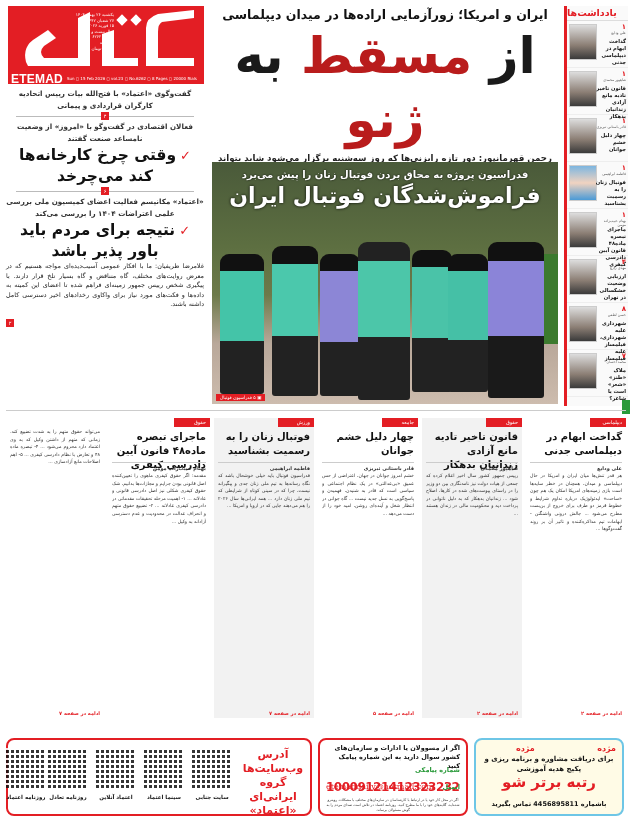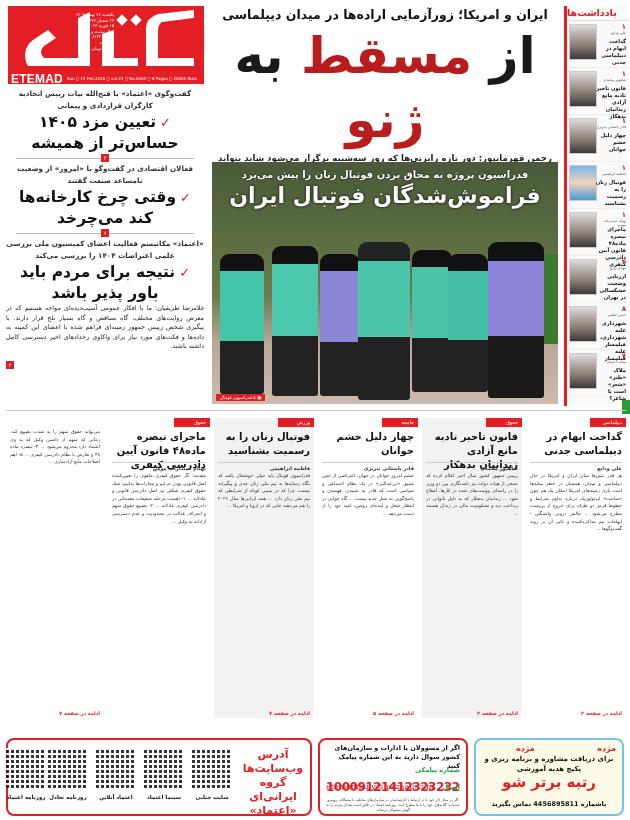--- a/index.html
+++ b/index.html
@@ -93,21 +93,20 @@
   </div>
   <div class="mast-bar">
     <span class="mast-name">ETEMAD</span>
     <span class="mast-meta">Sun ◻ 15 Feb 2026 ◻ vol.23 ◻ No.6262 ◻ 8 Pages ◻ 20000 Rials</span>
   </div>
 </div>
 
 <div class="abs lcol">
   <div>
     <div class="kicker">گفت‌وگوی «اعتماد» با فتح‌الله بیات رییس اتحادیه کارگران قراردادی و پیمانی</div>
-    <div class="lhead"><span class="tick">✓</span><span>تعیین مزد ۱۴۰۵ حساس‌تر از همیشه</span></div>
   </div>
   <div class="sep">
       <span class="pg">۴</span>
     </div>
   <div>
     <div class="kicker">فعالان اقتصادی در گفت‌وگو با «امروز» از وضعیت نامساعد صنعت گفتند</div>
     <div class="lhead"><span class="tick">✓</span><span>وقتی چرخ کارخانه‌ها کند می‌چرخد</span></div>
   </div>
   <div class="sep">
       <span class="pg">۶</span>

